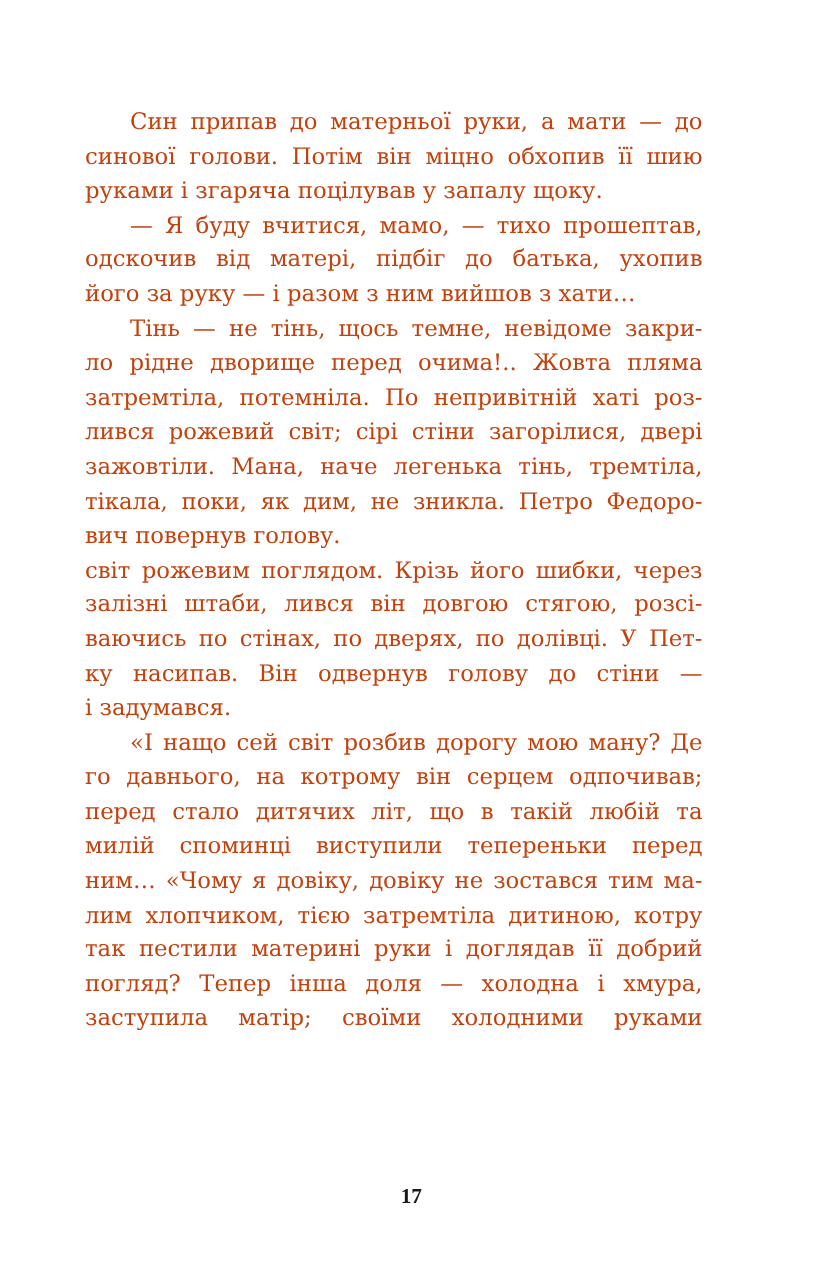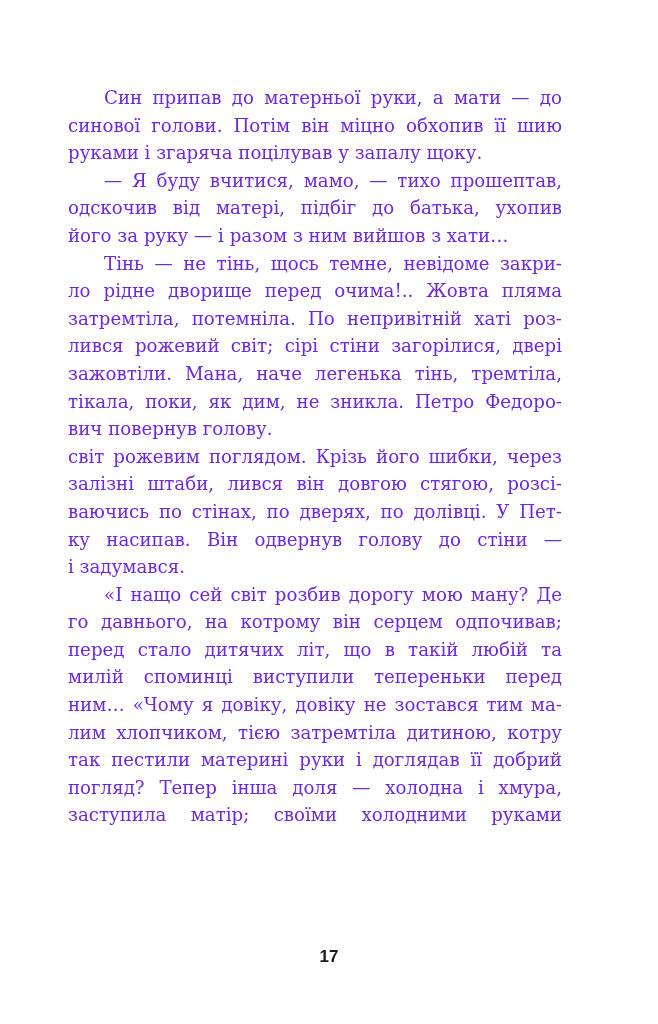--- a/index.html
+++ b/index.html
@@ -6,35 +6,35 @@
   body { width: 658px; height: 1024px; position: relative; overflow: hidden; }
   .page {
     position: absolute; left: 0; top: 0; width: 658px; height: 1024px;
     background: #ffffff;
   }
   .text-block {
     position: absolute; left: 68px; top: 84px; width: 494px;
     font-family: "DejaVu Serif", serif;
     font-size: 18.2px;
     line-height: 27.6px;
-    color: #6d28d9;
+    color: #c2410c;
   }
   .line {
     display: block;
     white-space: nowrap;
     text-align: justify;
     text-align-last: justify;
     height: 27.6px;
   }
   .line.last { text-align-last: left; }
   .line.indent { padding-left: 36px; }
   .page-number {
     position: absolute; left: 0; width: 658px; top: 947px;
     text-align: center;
-    font-family: Liberation Sans, sans-serif;
+    font-family: Liberation Serif, serif;
     font-size: 17px;
     font-weight: bold;
     color: #1a1a1a;
   }
 </style>
 </head>
 <body>
 
 <div class="page">
   <div class="text-block">

